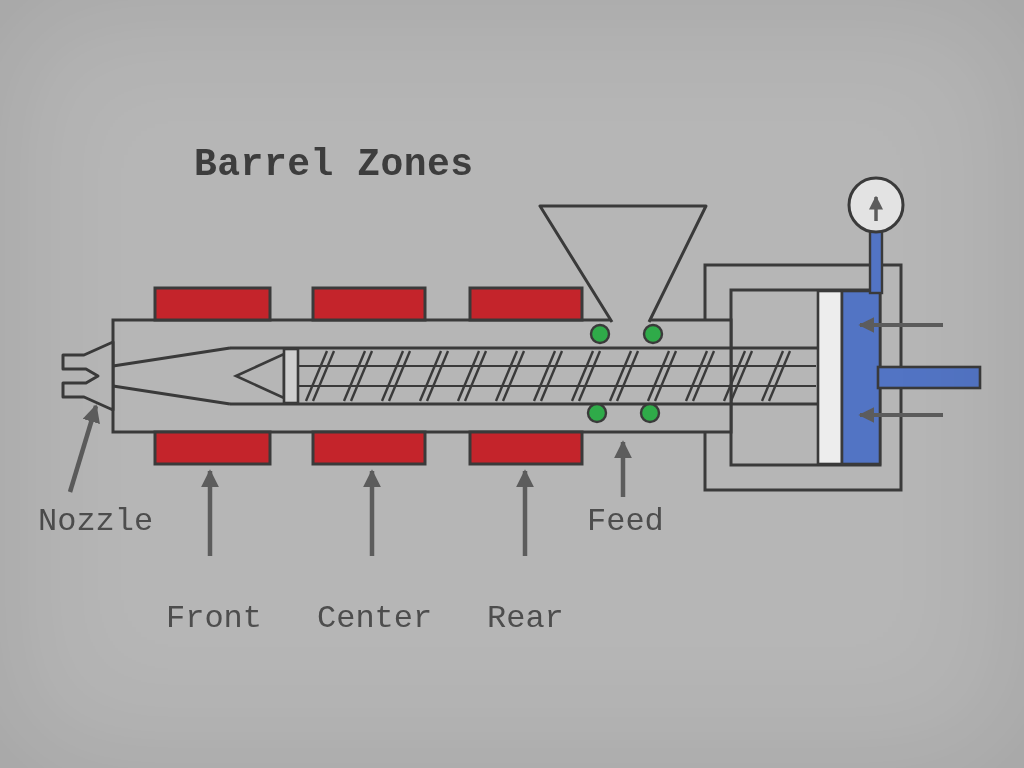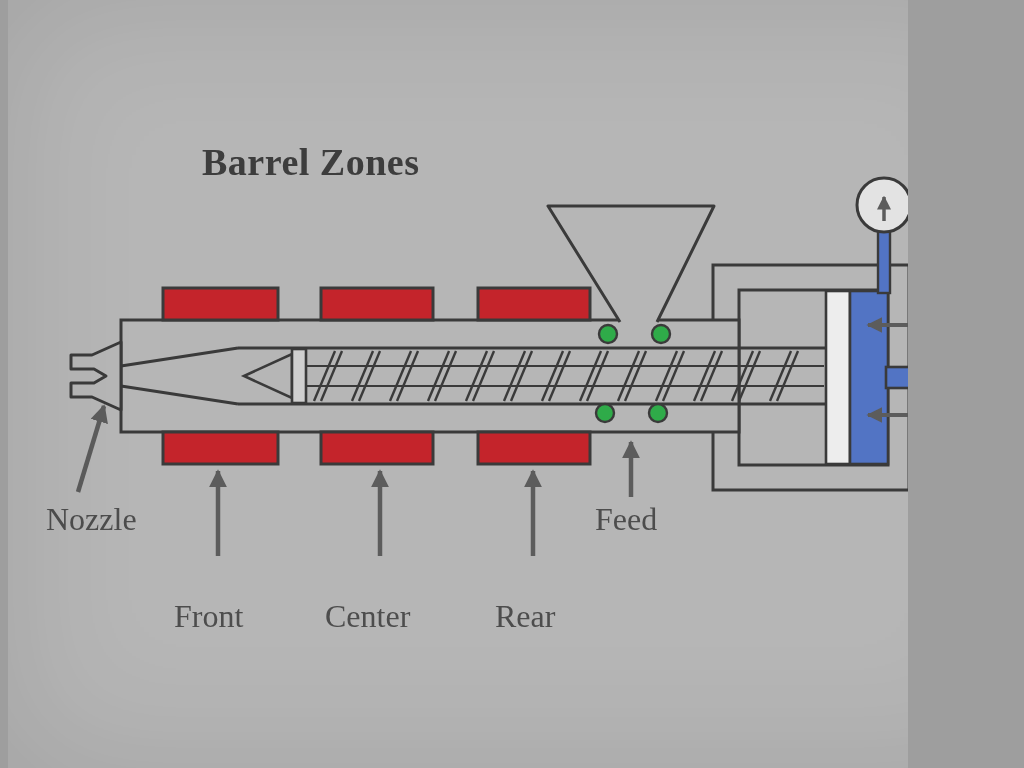--- a/index.html
+++ b/index.html
@@ -1,19 +1,18 @@
 <!DOCTYPE html>
 <html><head>
 <meta charset="utf-8">
 <style>
   html,body{margin:0;padding:0;background:#9e9e9e;}
   .stage{
-    position:relative;width:900px;height:768px;overflow:hidden;
-    font-family:Liberation Serif, serif;
-    margin-left:8px;
+    position:relative;width:1024px;height:768px;overflow:hidden;
+    font-family:Liberation Mono, monospace;
   }
   .stage svg{display:block;position:absolute;left:0;top:0;}
   .vignette{
     position:absolute;left:0;top:0;width:1024px;height:768px;
     box-shadow:inset 0 0 140px rgba(0,0,0,0.10);pointer-events:none;
   }
   text{user-select:none;}
 </style>
 </head>
 <body>

